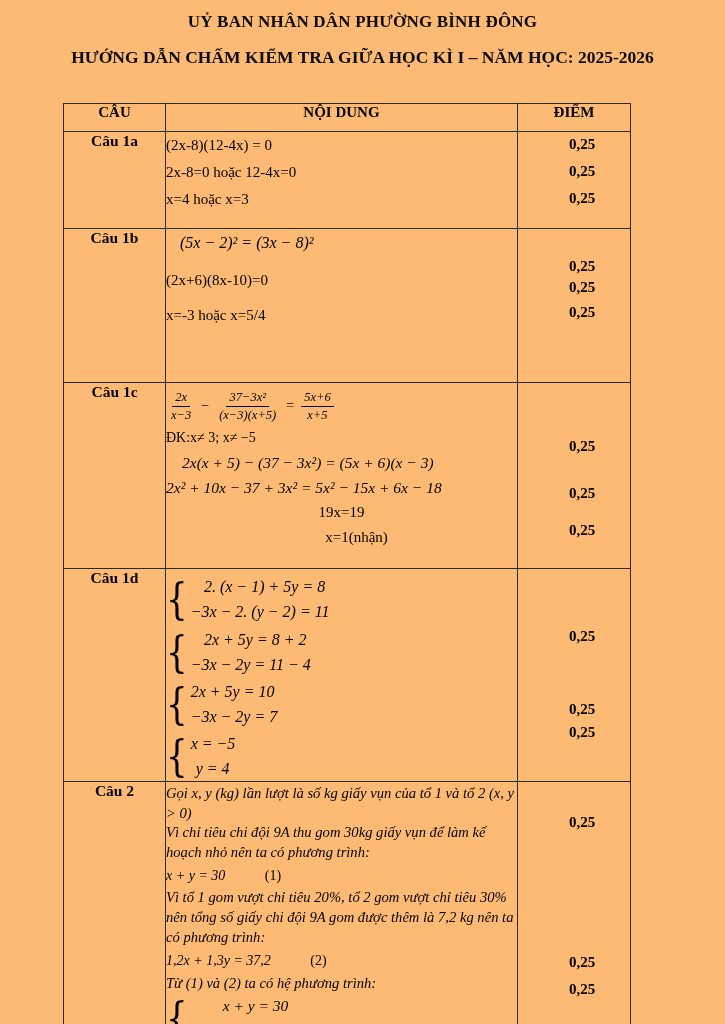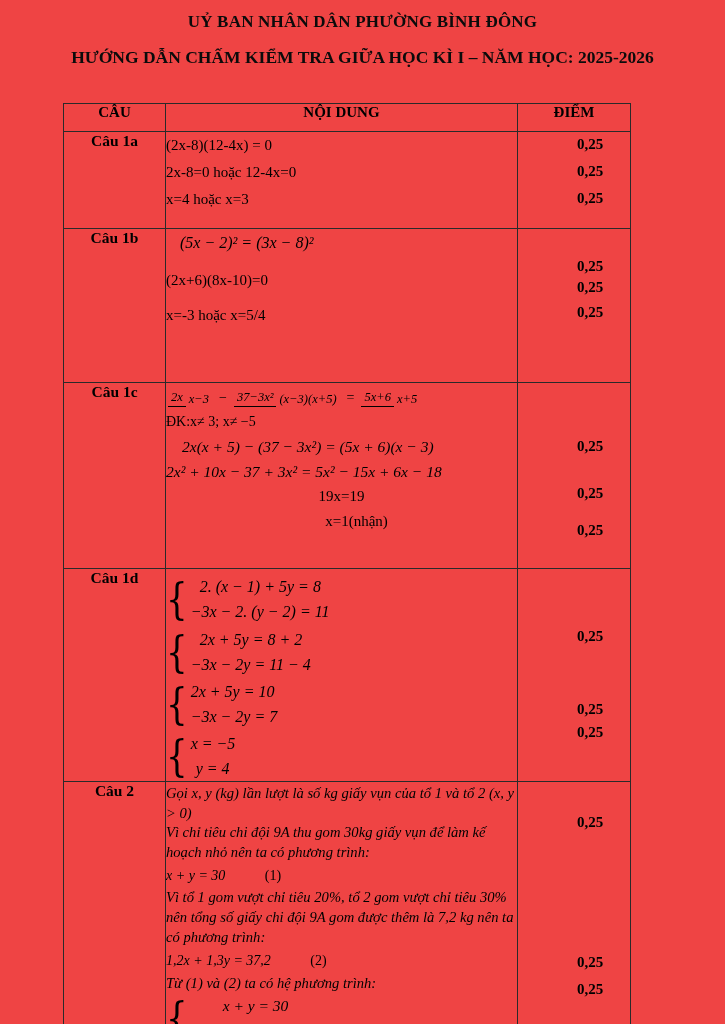--- a/index.html
+++ b/index.html
@@ -1,63 +1,63 @@
 <!DOCTYPE html>
 <html><head>
 <meta charset="utf-8">
 <style>
   html,body{margin:0;padding:0;background:#ffffff;}
   body{width:725px;height:1024px;font-family:"Liberation Serif",serif;color:#000;}
-  .page{position:relative;width:725px;height:1024px;background:#ef4444;overflow:hidden;}
+  .page{position:relative;width:725px;height:1024px;background:#fdba74;overflow:hidden;}
 
   .ttl{text-align:center;font-weight:bold;color:#0b0b0b;}
   .ttl.org{padding-top:12px;font-size:17px;letter-spacing:.2px;}
   .ttl.main{margin-top:15px;font-size:17.5px;}
   .ttl.sub{margin-top:5px;font-size:17px;}
 
   table.grade{position:absolute;left:63px;top:103px;border-collapse:collapse;table-layout:fixed;}
   table.grade td,table.grade th{border:1px solid #2a2a2a;vertical-align:top;padding:0;}
   col.c1{width:102px;} col.c2{width:352px;} col.c3{width:113px;}
   th{font-size:15px;font-weight:bold;text-align:center;padding-top:3px;}
 
   td.lbl{text-align:center;font-weight:bold;font-size:15.5px;padding-top:6px;}
   td.ct{padding:2px 4px 0 7px;font-size:15px;}
   td.sc{position:relative;font-weight:bold;font-size:15px;}
-  td.sc .s{position:absolute;left:16px;width:100%;text-align:center;}
+  td.sc .s{position:absolute;left:8px;width:100%;text-align:center;}
 
   
   .r1a .ln{line-height:27px;}
   
   .mi{font-style:italic;}
   .r1b .l1{margin-top:3px;padding-left:14px;font-size:16px;line-height:22px;}
   .r1b .l2{margin-top:15px;line-height:22px;}
   .r1b .l3{margin-top:13px;line-height:22px;}
 
   
   .fracline{display:flex;align-items:center;gap:7px;margin:7px 0 3px 2px;font-style:italic;font-size:12.5px;line-height:1.2;}
-  .frac{display:inline-flex;flex-direction:row;align-items:center;}
+  .frac{display:inline-flex;flex-direction:column;align-items:center;}
   .frac .num{padding:0 3px 1px 3px;border-bottom:1px solid #000;}
   .frac .den{padding:1px 3px 0 3px;}
   .fracline .op{font-size:14px;font-style:normal;}
   .r1c .dk{line-height:24px;margin-top:0;font-size:14px;}
   .r1c .e1{line-height:25px;padding-left:16px;font-size:15.5px;}
   .r1c .e2{line-height:25px;font-size:15.5px;}
   .r1c .e3{line-height:25px;text-align:center;}
   .r1c .e4{line-height:25px;text-align:center;padding-left:30px;}
 
   
   .sys{display:flex;align-items:center;}
   .brace{font-size:34px;font-weight:400;line-height:1;transform:scaleY(1.25);transform-origin:center;margin-right:3px;font-family:"DejaVu Serif",serif;}
   .sys .eqs{display:flex;flex-direction:column;}
   .sys .eqs .ln{line-height:25px;font-size:16px;}
   .r1d .sys1{margin-top:5px;}
   .r1d .sys2{margin-top:3px;}
   .r1d .sys3{margin-top:2px;}
   .r1d .sys4{margin-top:2px;}
-  .ind8{padding-left:9px;}
+  .ind8{padding-left:9px;text-align:center;}
   .ind4{padding-left:5px;}
 
   
   .r2 td.ct{font-size:14.6px;}
   .r2 .p{line-height:19.6px;font-style:italic;}
   .r2 .p1{margin-top:2px;}
   .r2 .eqline{margin-top:3px;line-height:22px;font-size:14px;}
   .r2 .eqline .tag{margin-left:36px;}
   .r2 .p3{margin-top:1px;}
   .r2 .p4{margin-top:1px;line-height:21px;}

